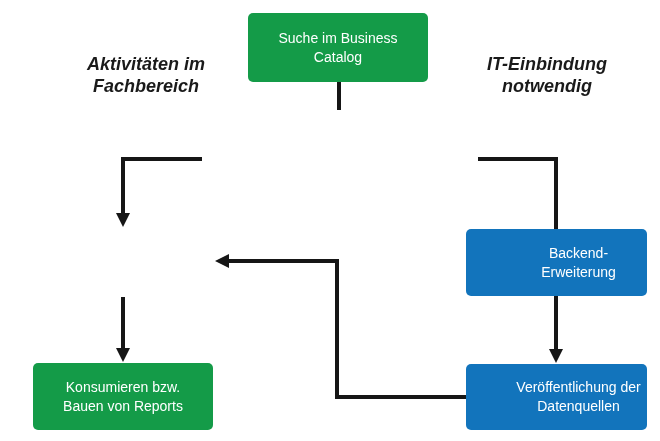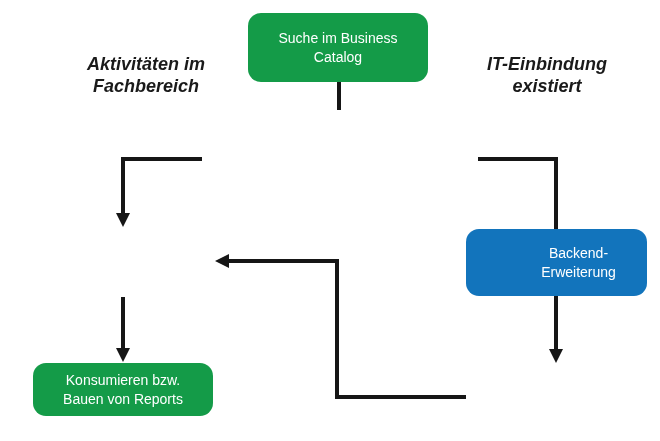--- a/index.html
+++ b/index.html
@@ -35,21 +35,21 @@
   .connectors polygon { fill: var(--line); }
   .node {
     position: absolute;
     display: flex;
     align-items: center;
     justify-content: center;
     text-align: center;
     color: var(--node_text);
     font-size: 14px;
     line-height: 19px;
-    border-radius: 13px;
+    border-radius: 5px;
     white-space: pre-line;
   }
   .node.green { background: var(--green); }
   .node.blue  { background: var(--blue); padding-left: 44px; }
   .diamond {
     position: absolute;
     display: flex;
     align-items: center;
     justify-content: center;
     text-align: center;
@@ -92,27 +92,29 @@
     <polygon points="549,349 563,349 556,363"></polygon>
 
     <path d="M466,397 L337,397 L337,261 L229,261"></path>
     <polygon points="229,254 229,268 215,261"></polygon>
   </svg>
 
   <div class="col-label" style="left:56px; top:53px; width:180px;">Aktivitäten im
 Fachbereich</div>
 
   <div class="col-label" style="left:457px; top:53px; width:180px;">IT-Einbindung
-existiert</div>
+notwendig</div>
 
   <div class="node green" style="left:248px; top:13px; width:180px; height:69px;">Suche im Business
 Catalog</div>
 
 
 
-  <div class="node green" style="left:33px; top:363px; width:180px; height:53px;">Konsumieren bzw.
+  <div class="node green" style="left:33px; top:363px; width:180px; height:67px;">Konsumieren bzw.
 Bauen von Reports</div>
 
   <div class="node blue" style="left:466px; top:229px; width:181px; height:67px;">Backend-
 Erweiterung</div>
 
+  <div class="node blue" style="left:466px; top:364px; width:181px; height:66px;">Veröffentlichung der
+Datenquellen</div>
 
 </div>
 
 </body></html>

